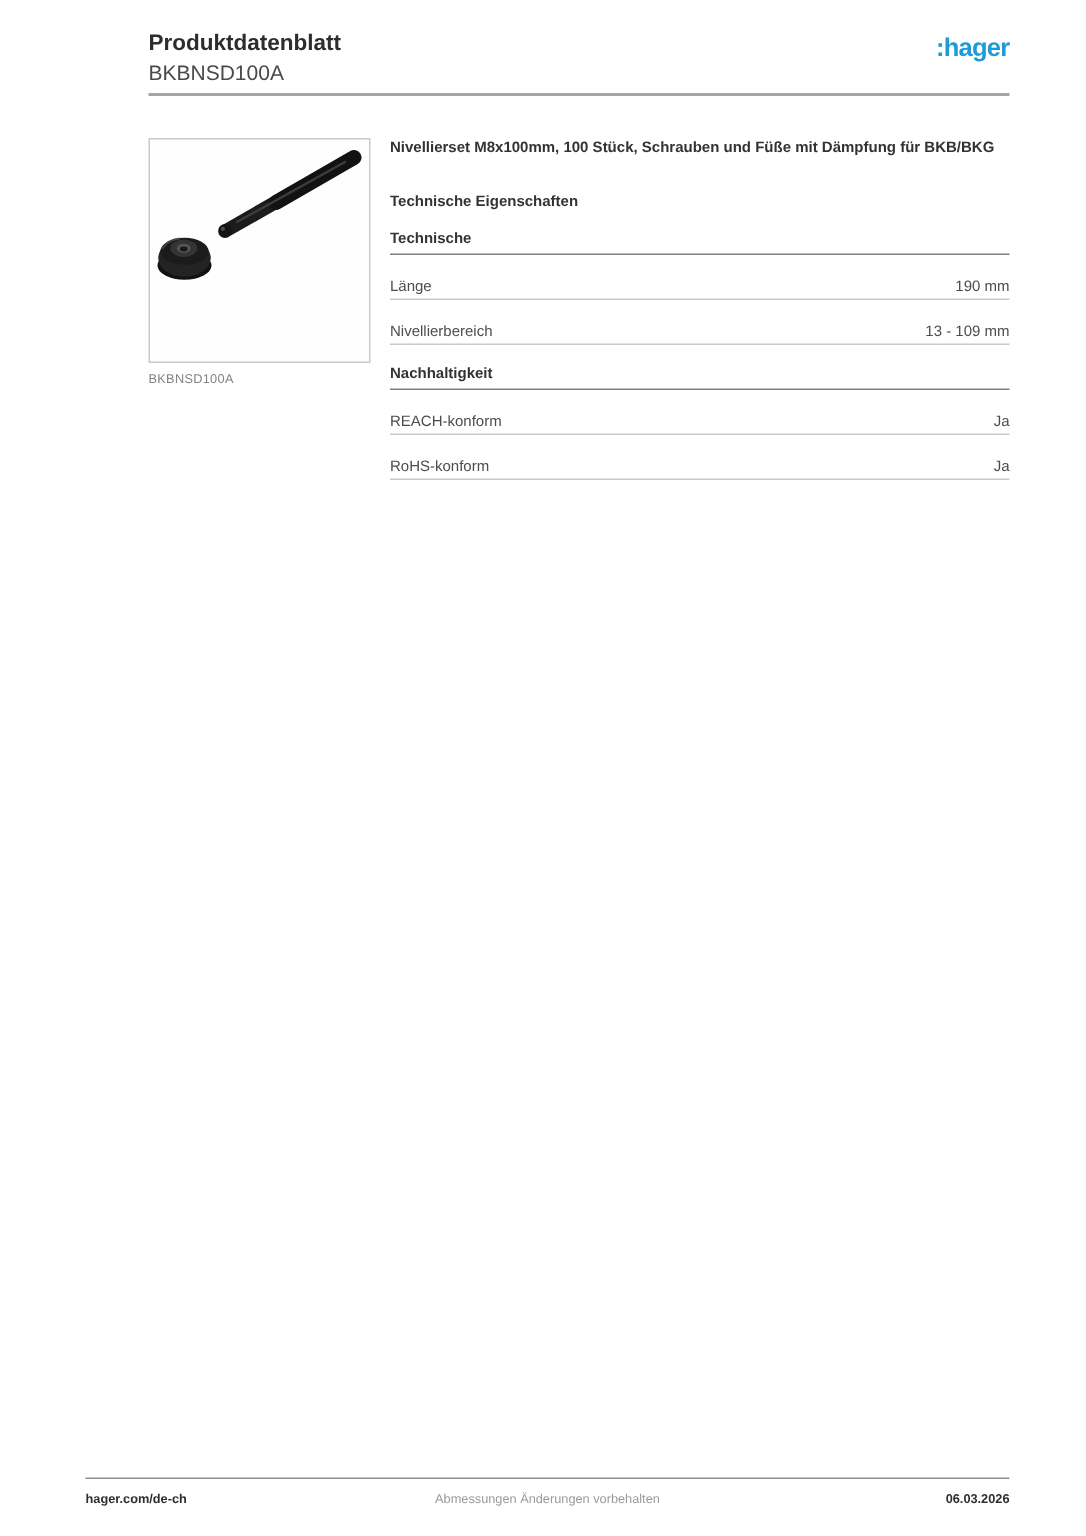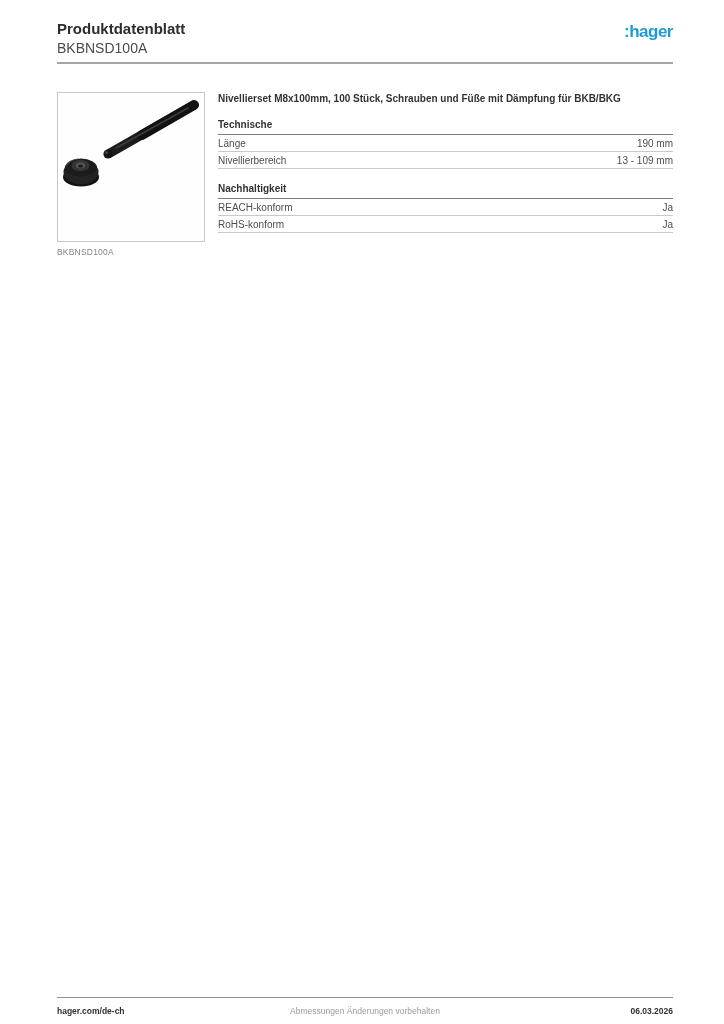--- a/index.html
+++ b/index.html
@@ -4,21 +4,21 @@
 <style>
   * { margin:0; padding:0; box-sizing:border-box; }
   html,body { background:#ffffff; }
   body {
     width:724px; height:1024px;
     position:relative;
     font-family:"Liberation Sans", sans-serif;
     color:#333333;
     overflow:hidden;
   }
-  .page { position:absolute; inset:0; background:#ffffff; }
+  .page { position:absolute; inset:0; background:#ffffff;padding-left:42px; }
 
   
   .header {
     margin:20px 51px 0 57px;
     display:flex; justify-content:space-between; align-items:flex-start;
   }
   .header-title { font-size:15px; font-weight:bold; color:#2d2d2d; line-height:1.25; }
   .header-ref   { font-size:14px; font-weight:normal; color:#4a4a4a; line-height:1.3; }
   .logo {
     font-size:17px; font-weight:bold; color:#1e9ad6;
@@ -41,27 +41,27 @@
   .tech-heading { margin-top:24px; font-size:10px; font-weight:bold; color:#333; }
 
   .group { margin-top:14px; }
   .group-title {
     font-size:10px; font-weight:bold; color:#333;
     padding-bottom:4px; border-bottom:1px solid #7f7f7f;
   }
   .spec-row {
     display:flex; justify-content:space-between; align-items:baseline;
     font-size:10px; color:#4d4d4d;
-    padding:3px 0 2px; border-bottom:1px solid #c9c9c9;
+    padding:3px 0 2px; border-bottom:1px solid #c9c9c9;margin-top:13px;
   }
   .spec-label { text-align:left; }
   .spec-value { text-align:right; white-space:nowrap; }
 
   
-  .footer { position:absolute; left:57px; right:51px; bottom:8px; }
+  .footer { position:absolute; left:57px; right:51px; bottom:20px; }
   .footer-divider { border-top:1px solid #8f8f8f; }
   .footer-row {
     margin-top:8px;
     display:flex; justify-content:space-between; align-items:baseline;
   }
   .footer-left  { font-size:8.5px; font-weight:bold; color:#2f2f2f; flex:1; text-align:left; }
   .footer-center{ font-size:8.5px; color:#9a9a9a; flex:1.4; text-align:center; }
   .footer-right { font-size:8.5px; font-weight:bold; color:#2f2f2f; flex:1; text-align:right; }
 </style>
 </head>
@@ -98,20 +98,21 @@
           <ellipse cx="22.5" cy="72.5" rx="4.6" ry="3" fill="#555555"></ellipse>
           <ellipse cx="22.5" cy="73" rx="2.6" ry="1.6" fill="#1a1a1a"></ellipse>
           <path d="M8 73 Q 12 66.5 20 66" stroke="#4c4c4c" stroke-width="1.2" fill="none" opacity="0.8"></path>
         </svg>
       </div>
       <div class="image-caption">BKBNSD100A</div>
     </div>
 
     <div class="content-col">
       <div class="description">Nivellierset  M8x100mm, 100 Stück, Schrauben und Füße mit Dämpfung für BKB/BKG</div>
+      <div class="tech-heading">Technische Eigenschaften</div>
 
       <div class="group">
         <div class="group-title">Technische</div>
         <div class="spec-row">
           <span class="spec-label">Länge</span>
           <span class="spec-value">190 mm</span>
         </div>
         <div class="spec-row">
           <span class="spec-label">Nivellierbereich</span>
           <span class="spec-value">13 - 109 mm</span>

